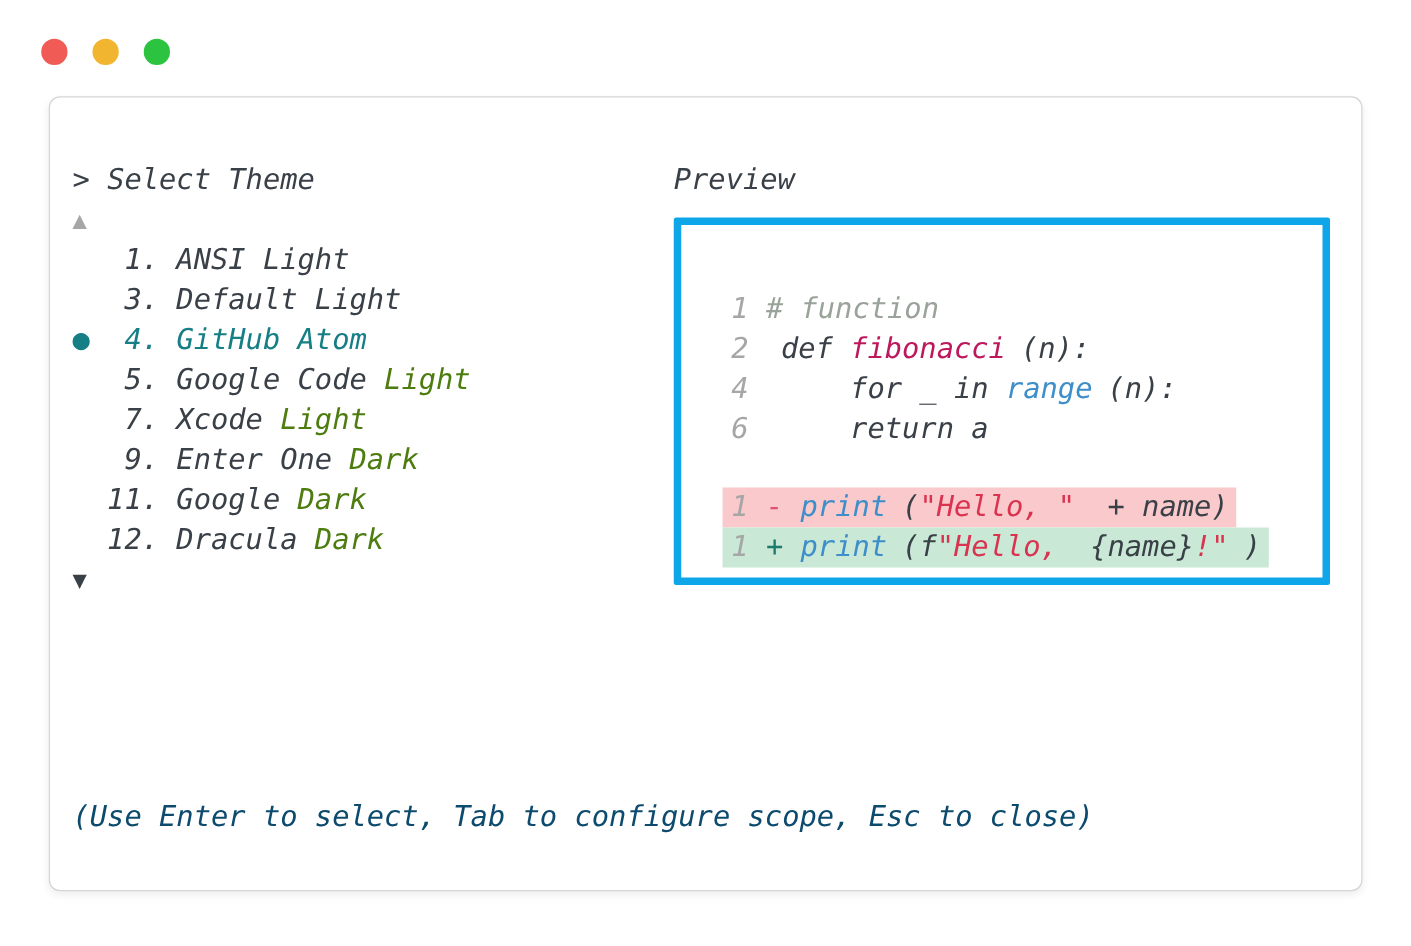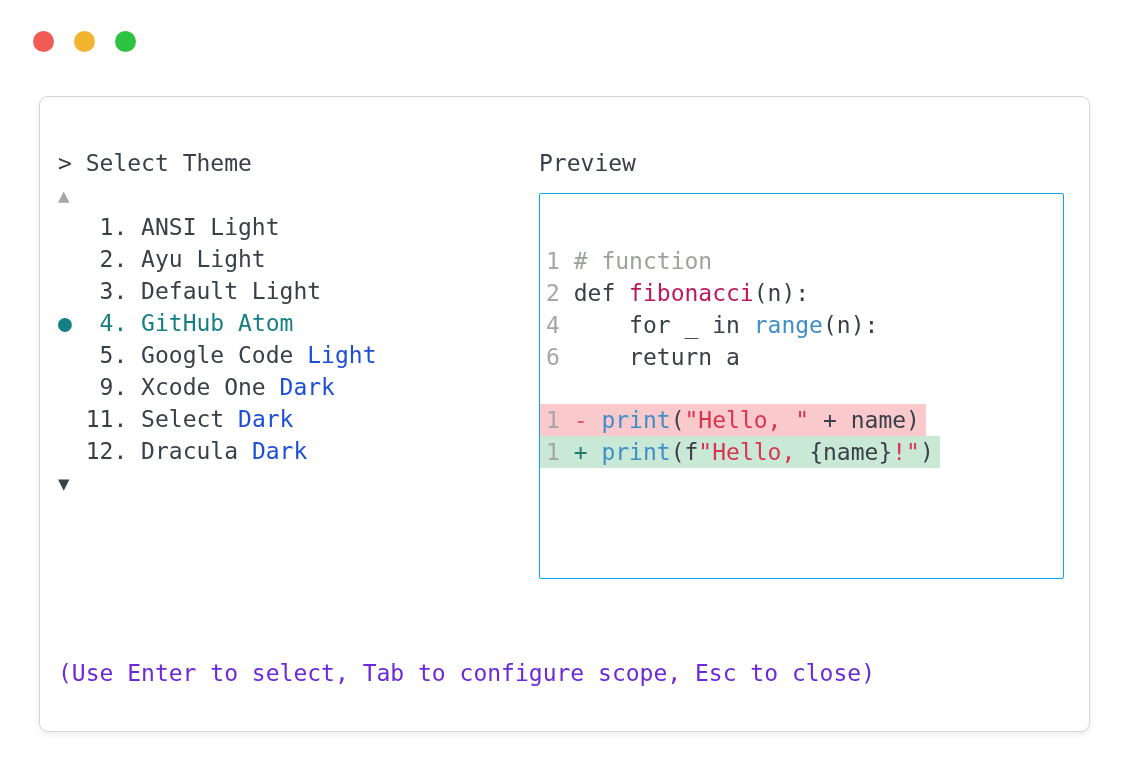--- a/index.html
+++ b/index.html
@@ -10,46 +10,46 @@
     color:#3a4047;
   }
   
   .traffic{position:absolute;left:33px;top:31px;display:flex;gap:20px;}
   .light{width:21px;height:21px;border-radius:50%;display:block;}
   .light.red{background:#f05c55;}
   .light.yellow{background:#f1b52f;}
   .light.green{background:#2cc341;}
   
   .main-box{
-    position:absolute;left:39px;top:96px;width:1051px;height:636px;
+    position:absolute;left:39px;top:77px;width:1051px;height:636px;
     background:#fff;border:1.5px solid #d5d5d5;border-radius:9px;
     box-shadow:0 3px 7px rgba(0,0,0,0.07);
     box-sizing:border-box;
-    font-size:23px;line-height:32px;
+    font-size:23px;line-height:32px;font-style:italic;
   }
   .row{height:32px;line-height:32px;white-space:pre;}
   
   .left-col{position:absolute;left:18px;top:50px;}
   .prompt-row{color:#3a4047;}
   .arrow-up{color:#a6a6a6;font-size:19px;}
   .arrow-down{color:#3a4047;font-size:19px;}
   .item{color:#3a4047;}
-  .item .muted{color:#1d4ed8;}
+  .item .muted{color:#4d7c0f;}
   .item.selected{color:#167e85;}
   .item .bullet{color:#167e85;}
-  .help{position:absolute;left:18px;top:560px;color:#6d28d9;white-space:pre;height:32px;line-height:32px;}
+  .help{position:absolute;left:18px;top:560px;color:#0c4a6e;white-space:pre;height:32px;line-height:32px;}
   
   .preview-label{position:absolute;left:499px;top:50px;height:32px;line-height:32px;white-space:pre;}
   .preview-box{
-    position:absolute;left:499px;top:96px;width:525px;height:386px;
-    border:1px solid #0ea5e9;border-radius:2px;background:#fff;
-    box-sizing:border-box;padding:51px 0 0 6px;overflow:hidden;
+    position:absolute;left:499px;top:96px;width:525px;height:294px;
+    border:6px solid #0ea5e9;border-radius:2px;background:#fff;
+    box-sizing:border-box;padding:51px 0 0 40px;overflow:hidden;
   }
   .linenum{color:#a6a6a6;}
-  .tok-plain{color:#3a4047;}
+  .tok-plain{color:#3a4047;margin-left:12px;}
   .tok-comment{color:#9aa399;}
   .tok-func{color:#be185d;}
   .tok-builtin{color:#3e8ec9;text-align:right;}
   .tok-number{color:#167e85;}
   .tok-string{color:#d93350;}
   .spacer{height:31px;}
   .hl{display:inline-block;height:32px;margin-left:-7px;padding:0 6px 0 7px;}
   .hl-removed{background:#f9c9cc;}
   .hl-added{background:#c9e9d6;}
   .sign-removed{color:#e0526e;}
@@ -64,26 +64,26 @@
   <span class="light green"></span>
 </div>
 
 <div class="main-box">
 
   <div class="left-col">
     <div class="row prompt-row"><span>&gt; </span><span>Select Theme</span></div>
     <div class="row arrow-up">▲</div>
 
     <div class="row item"><span class="num">   1. </span><span class="main">ANSI Light</span><span class="muted"></span></div>
-    <div class="row item"><span class="num">   2. </span><span class="main">Ayu Light</span><span class="muted"></span></div>
     <div class="row item"><span class="num">   3. </span><span class="main">Default Light</span><span class="muted"></span></div>
     <div class="row item selected"><span class="bullet">●</span><span class="num">  4. </span><span class="main">GitHub Atom</span><span class="muted"></span></div>
     <div class="row item"><span class="num">   5. </span><span class="main">Google Code </span><span class="muted">Light</span></div>
-    <div class="row item"><span class="num">   9. </span><span class="main">Xcode One </span><span class="muted">Dark</span></div>
-    <div class="row item"><span class="num">  11. </span><span class="main">Select </span><span class="muted">Dark</span></div>
+    <div class="row item"><span class="num">   7. </span><span class="main">Xcode </span><span class="muted">Light</span></div>
+    <div class="row item"><span class="num">   9. </span><span class="main">Enter One </span><span class="muted">Dark</span></div>
+    <div class="row item"><span class="num">  11. </span><span class="main">Google </span><span class="muted">Dark</span></div>
     <div class="row item"><span class="num">  12. </span><span class="main">Dracula </span><span class="muted">Dark</span></div>
 
     <div class="row arrow-down">▼</div>
   </div>
 
   <div class="help">(Use Enter to select, Tab to configure scope, Esc to close)</div>
 
   <div class="preview-label">Preview</div>
 
   <div class="preview-box">

